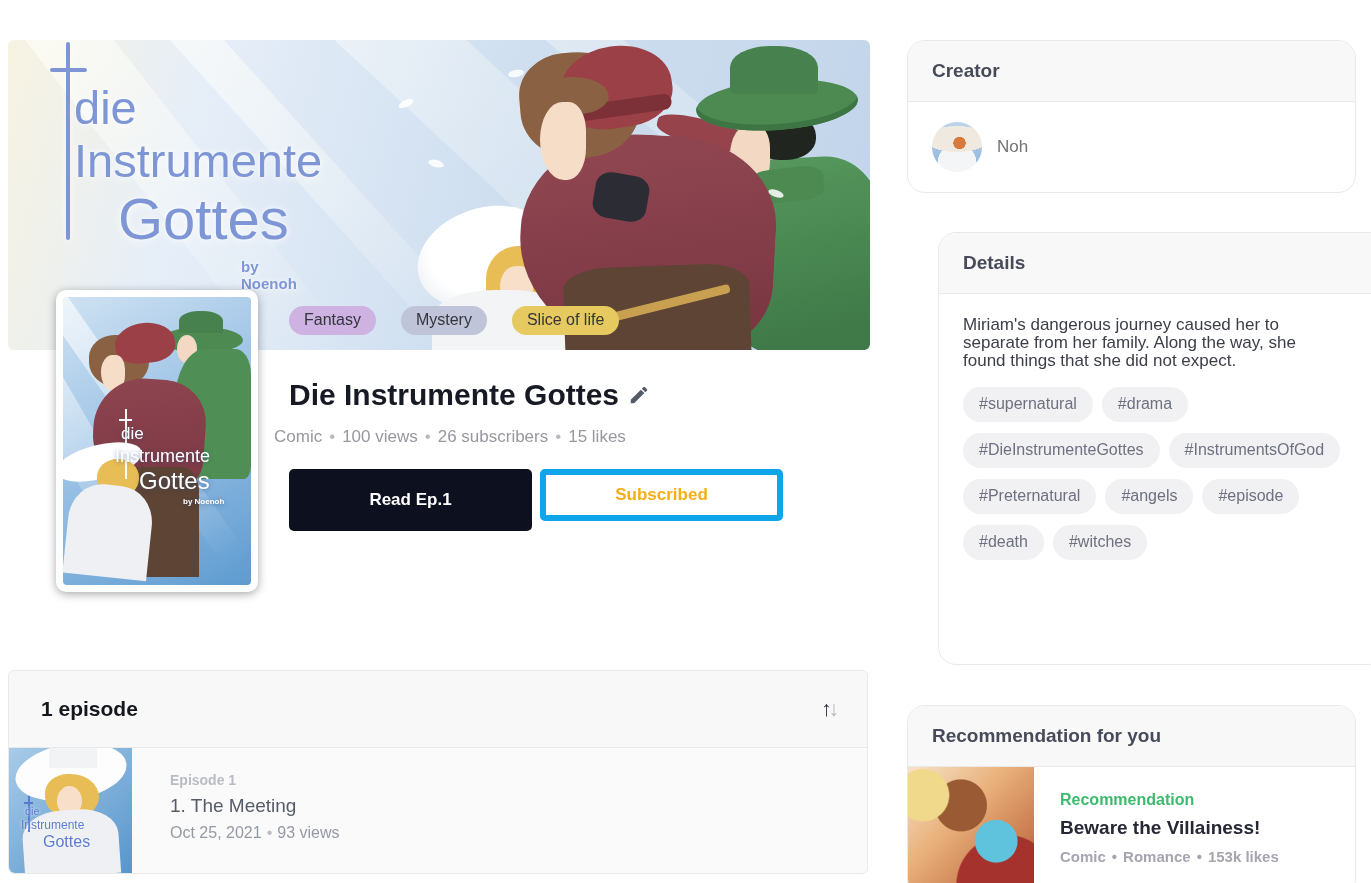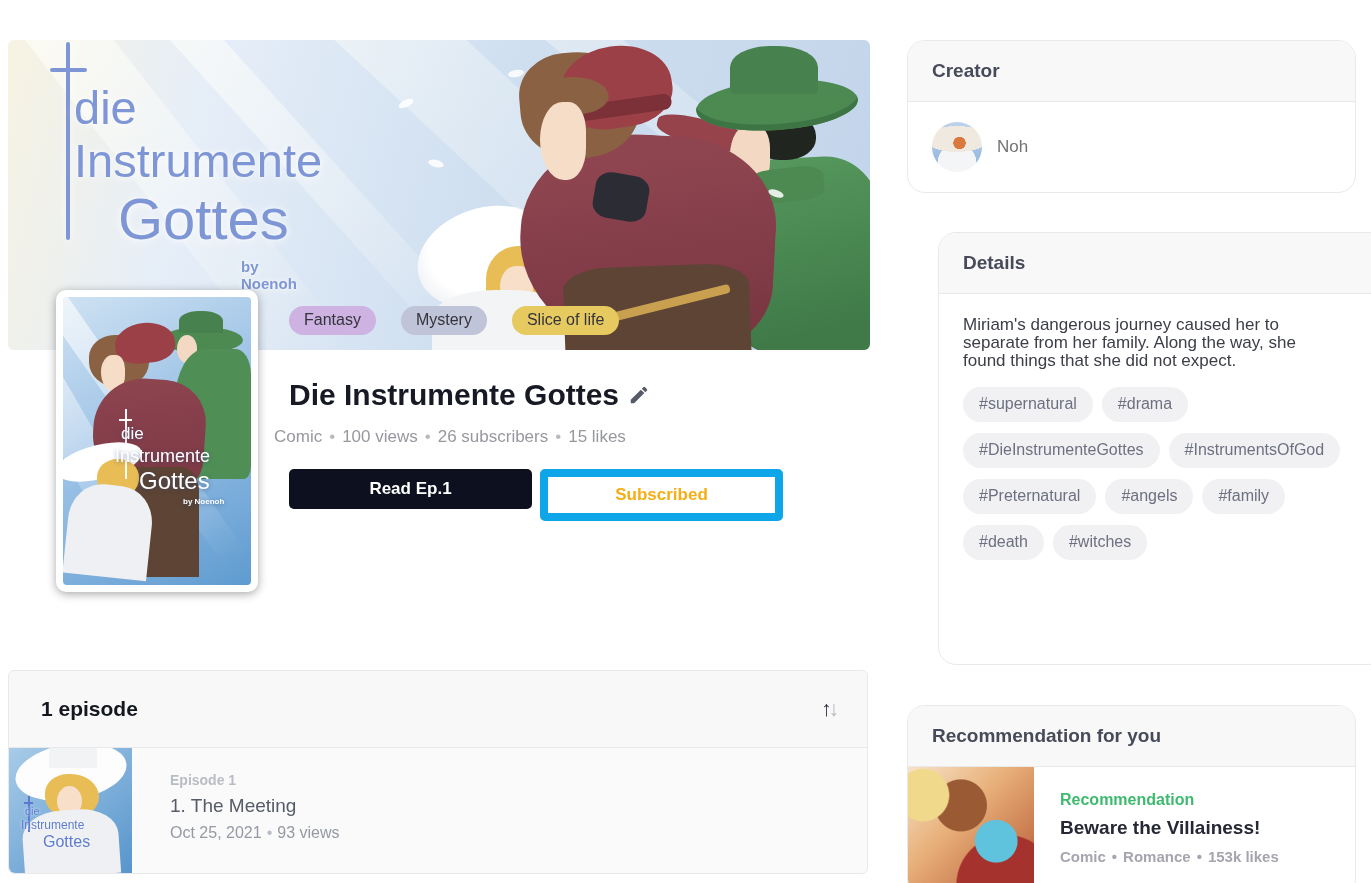--- a/index.html
+++ b/index.html
@@ -98,26 +98,26 @@
   .genre-mystery { background:#c0c4d8; }
   .genre-slice   { background:#e6c95f; }
 
   
   .series-title { position:absolute; left:289px; top:378px; font-size:30px; font-weight:700; color:#171a24; display:flex; align-items:center; }
   .edit-icon { margin-left:9px; cursor:pointer; display:inline-flex; }
   .series-meta { position:absolute; left:274px; top:427px; font-size:17px; color:#97979f; }
   .series-meta .dot { color:#b9b9bf; margin:0 7px; }
   .action-row { position:absolute; left:289px; top:469px; display:flex; gap:8px; }
   .btn-read {
-    width:243px; height:40px; background:#0d101f; color:#fff; font-size:17px; font-weight:700;
+    width:243px; height:62px; background:#0d101f; color:#fff; font-size:17px; font-weight:700;
     border:none; border-radius:5px; cursor:pointer; font-family:inherit;
   }
   .btn-sub {
     width:243px; height:52px; background:#fff; color:#f5ae14; font-size:17px; font-weight:700;
-    border:8px solid #0ea5e9; border-radius:5px; cursor:pointer; font-family:inherit;
+    border:6px solid #0ea5e9; border-radius:5px; cursor:pointer; font-family:inherit;
   }
 
   
   .episodes-card { position:absolute; left:8px; top:670px; width:860px; border:1px solid #e9e9e9; border-radius:6px; background:#fafafa; }
   .episodes-header {
     height:77px; background:#f8f8f8; border-bottom:1px solid #e9e9e9; border-radius:6px 6px 0 0;
     display:flex; align-items:center; justify-content:space-between; padding:0 28px 0 32px;
   }
   .episodes-count { font-size:21px; font-weight:700; color:#15171e; }
   .sort-btn { cursor:pointer; font-size:21px; font-weight:700; letter-spacing:-3px; padding-right:3px; }
@@ -321,21 +321,21 @@
     <div class="card-header">Details</div>
     <div class="details-body">
       <p class="details-desc">Miriam's dangerous journey caused her to separate from her family. Along the way, she found things that she did not expect.</p>
       <div class="tag-wrap">
         <span class="tag-pill">#supernatural</span>
         <span class="tag-pill">#drama</span>
         <span class="tag-pill">#DieInstrumenteGottes</span>
         <span class="tag-pill">#InstrumentsOfGod</span>
         <span class="tag-pill">#Preternatural</span>
         <span class="tag-pill">#angels</span>
-        <span class="tag-pill">#family</span>
+        <span class="tag-pill">#episode</span>
         <span class="tag-pill">#death</span>
         <span class="tag-pill">#witches</span>
       </div>
     </div>
   </section>
 
   <section class="card rec-card">
     <div class="card-header">Recommendation for you</div>
     <div class="rec-body">
       <div class="rec-thumb"></div>

